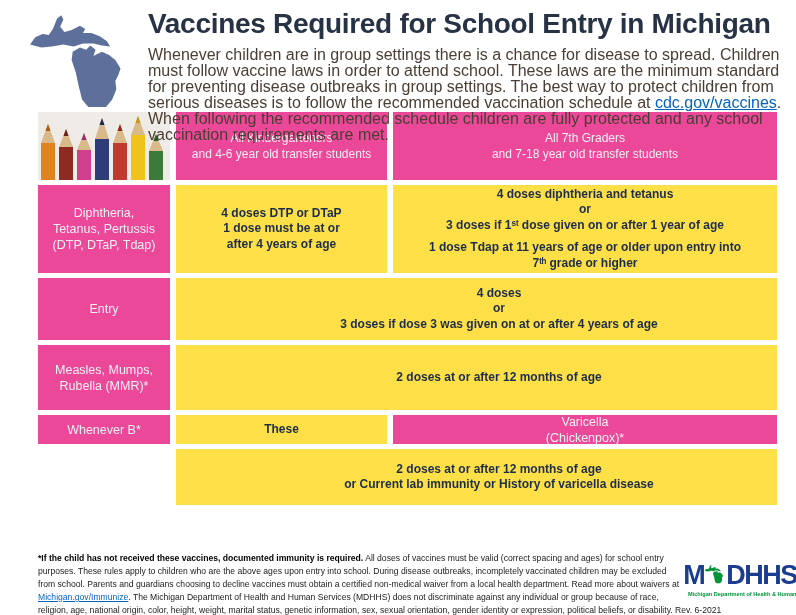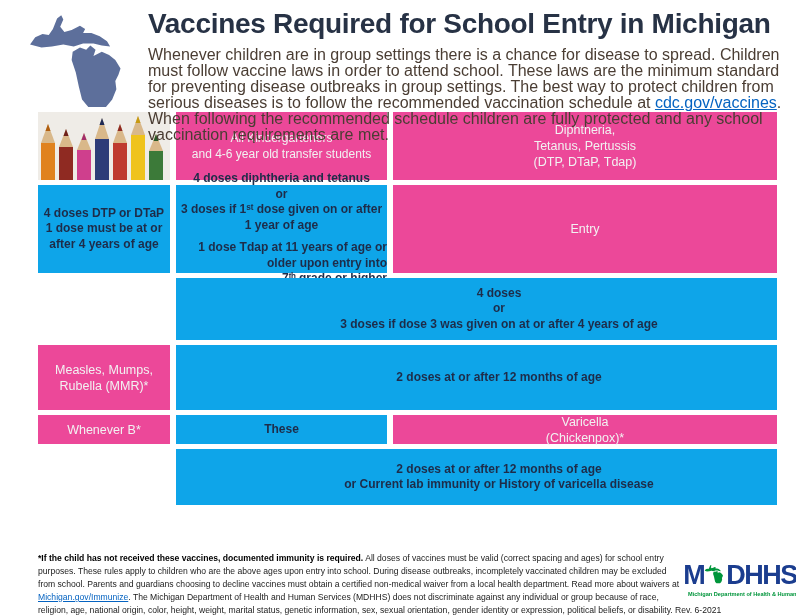--- a/index.html
+++ b/index.html
@@ -16,24 +16,24 @@
 
   
   .vtable { margin-left:38px; width:739px; display:grid;
     grid-template-columns:132px 211px 384px;
     grid-template-rows:68px 88px 62px 65px 29px 56px 37px;
     gap:5px 6px; }
   .cell { display:flex; flex-direction:column; justify-content:center; align-items:center;
     text-align:center; }
   .navy { background:#ec4899; color:#f2f2f2; font-weight:normal; font-size:12.5px; line-height:16px; }
   .hdr  { font-size:12px; line-height:16px; white-space:nowrap; }
-  .gray { background:#0ea5e9; color:#1e2c49; font-weight:bold; font-size:12px; line-height:15.5px; }
+  .gray { background:#fde047; color:#1e2c49; font-weight:bold; font-size:12px; line-height:15.5px; }
   .span2 { grid-column:2 / 4;padding-left:45px; }
   .pencils-cell { background:#efece7; overflow:hidden; display:flex; align-items:flex-end; justify-content:center; }
-  .para + .para { margin-top:7px;text-align:right; }
+  .para + .para { margin-top:7px; }
 
   
   .footer { margin-top:5px; padding:0 4px 0 38px; font-size:8.6px; line-height:13px; color:#1b1b1b; }
   .footer b { color:#000; }
   .mdhhs { float:right; width:104px; margin:11px 0 0 6px; text-align:center; }
   .mdhhs-row { display:flex; align-items:flex-end; justify-content:center; }
   .mdhhs-word { font-size:27px; font-weight:bold; color:#1b3d8f; letter-spacing:-1.5px; line-height:24px; }
   .mdhhs-mi { margin:0 0px -1px 0px; }
   .mdhhs-tag { font-size:5.6px; font-weight:bold; color:#00953b; white-space:nowrap; margin-top:1px; }
 </style>
@@ -82,20 +82,21 @@
       <polygon points="93,23 107,23 100,4" fill="#d9b88a"></polygon>
         <polygon points="97.5,11 102.5,11 100,4" fill="#c79a10"></polygon>
         <rect x="93" y="23" width="14" height="45" fill="#efc31c"></rect>
 
       <polygon points="111,39 125,39 118,22" fill="#d9b88a"></polygon>
         <polygon points="115.5,29 120.5,29 118,22" fill="#2a5928"></polygon>
         <rect x="111" y="39" width="14" height="29" fill="#3c7a39"></rect>
     </svg>
   </div>
   <div class="cell navy hdr">All Kindergarteners<br>and 4-6 year old transfer students</div>
+  <div class="cell navy hdr">All 7th Graders<br>and 7-18 year old transfer students</div>
 
   <div class="cell navy">Diphtheria,<br>Tetanus, Pertussis<br>(DTP, DTaP, Tdap)</div>
   <div class="cell gray">4 doses DTP or DTaP<br>1 dose must be at or<br>after 4 years of age</div>
   <div class="cell gray">
     <div class="para">4 doses diphtheria and tetanus<br>or<br>3 doses if 1ˢᵗ dose given on or after 1 year of age</div>
     <div class="para">1 dose Tdap at 11 years of age or older upon entry into<br>7ᵗʰ grade or higher</div>
   </div>
 
   <div class="cell navy">Entry</div>
   <div class="cell gray span2">4 doses<br>or<br>3 doses if dose 3 was given on at or after 4 years of age</div>

